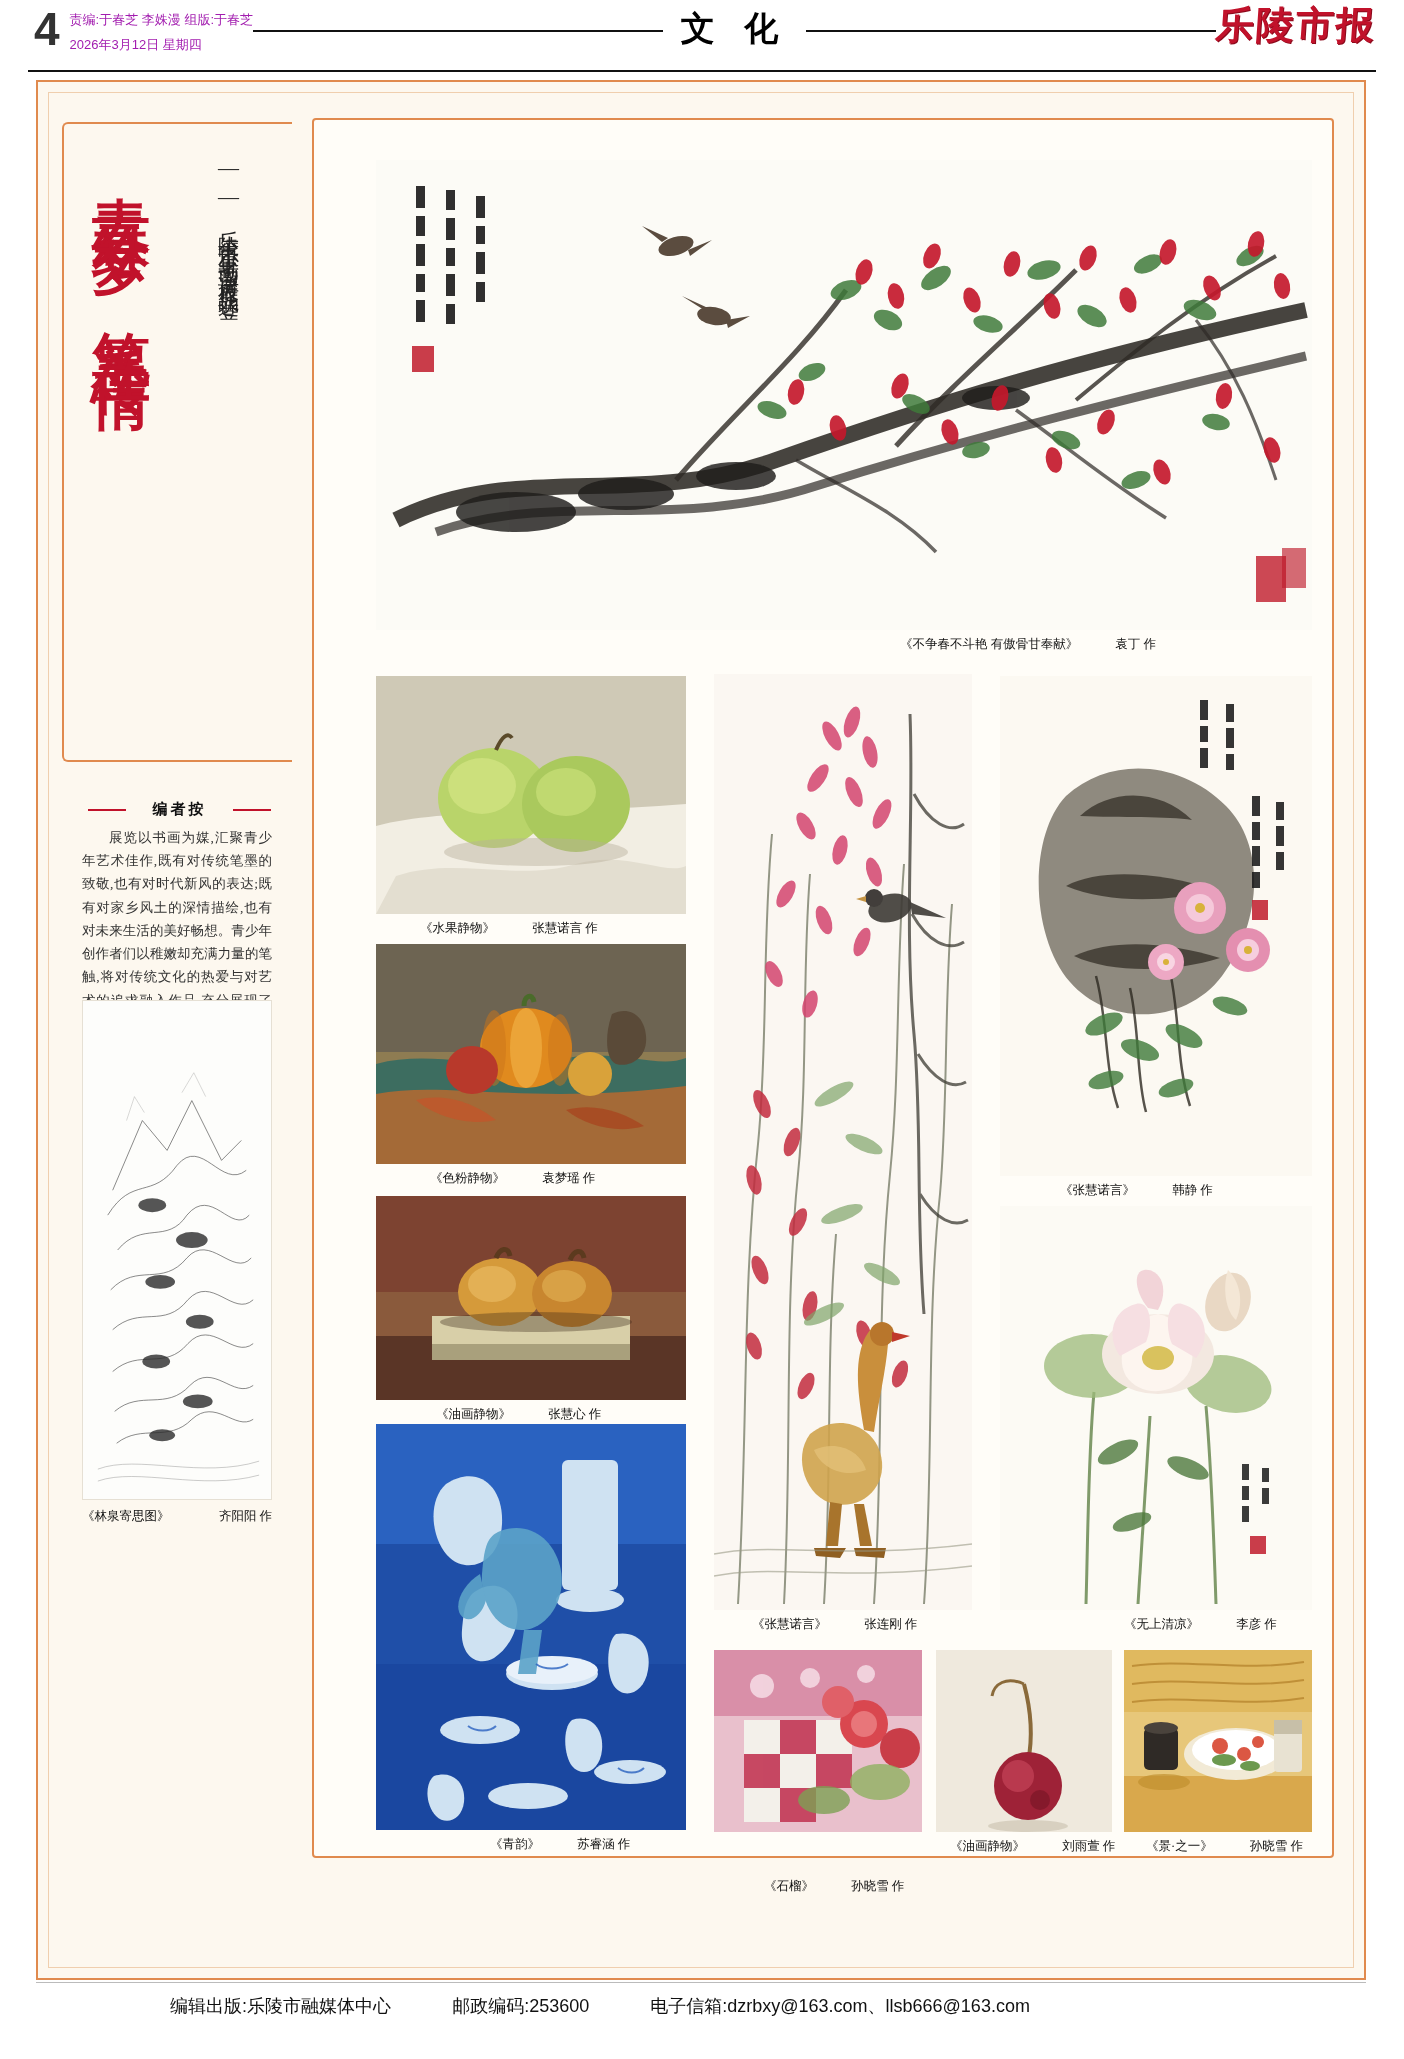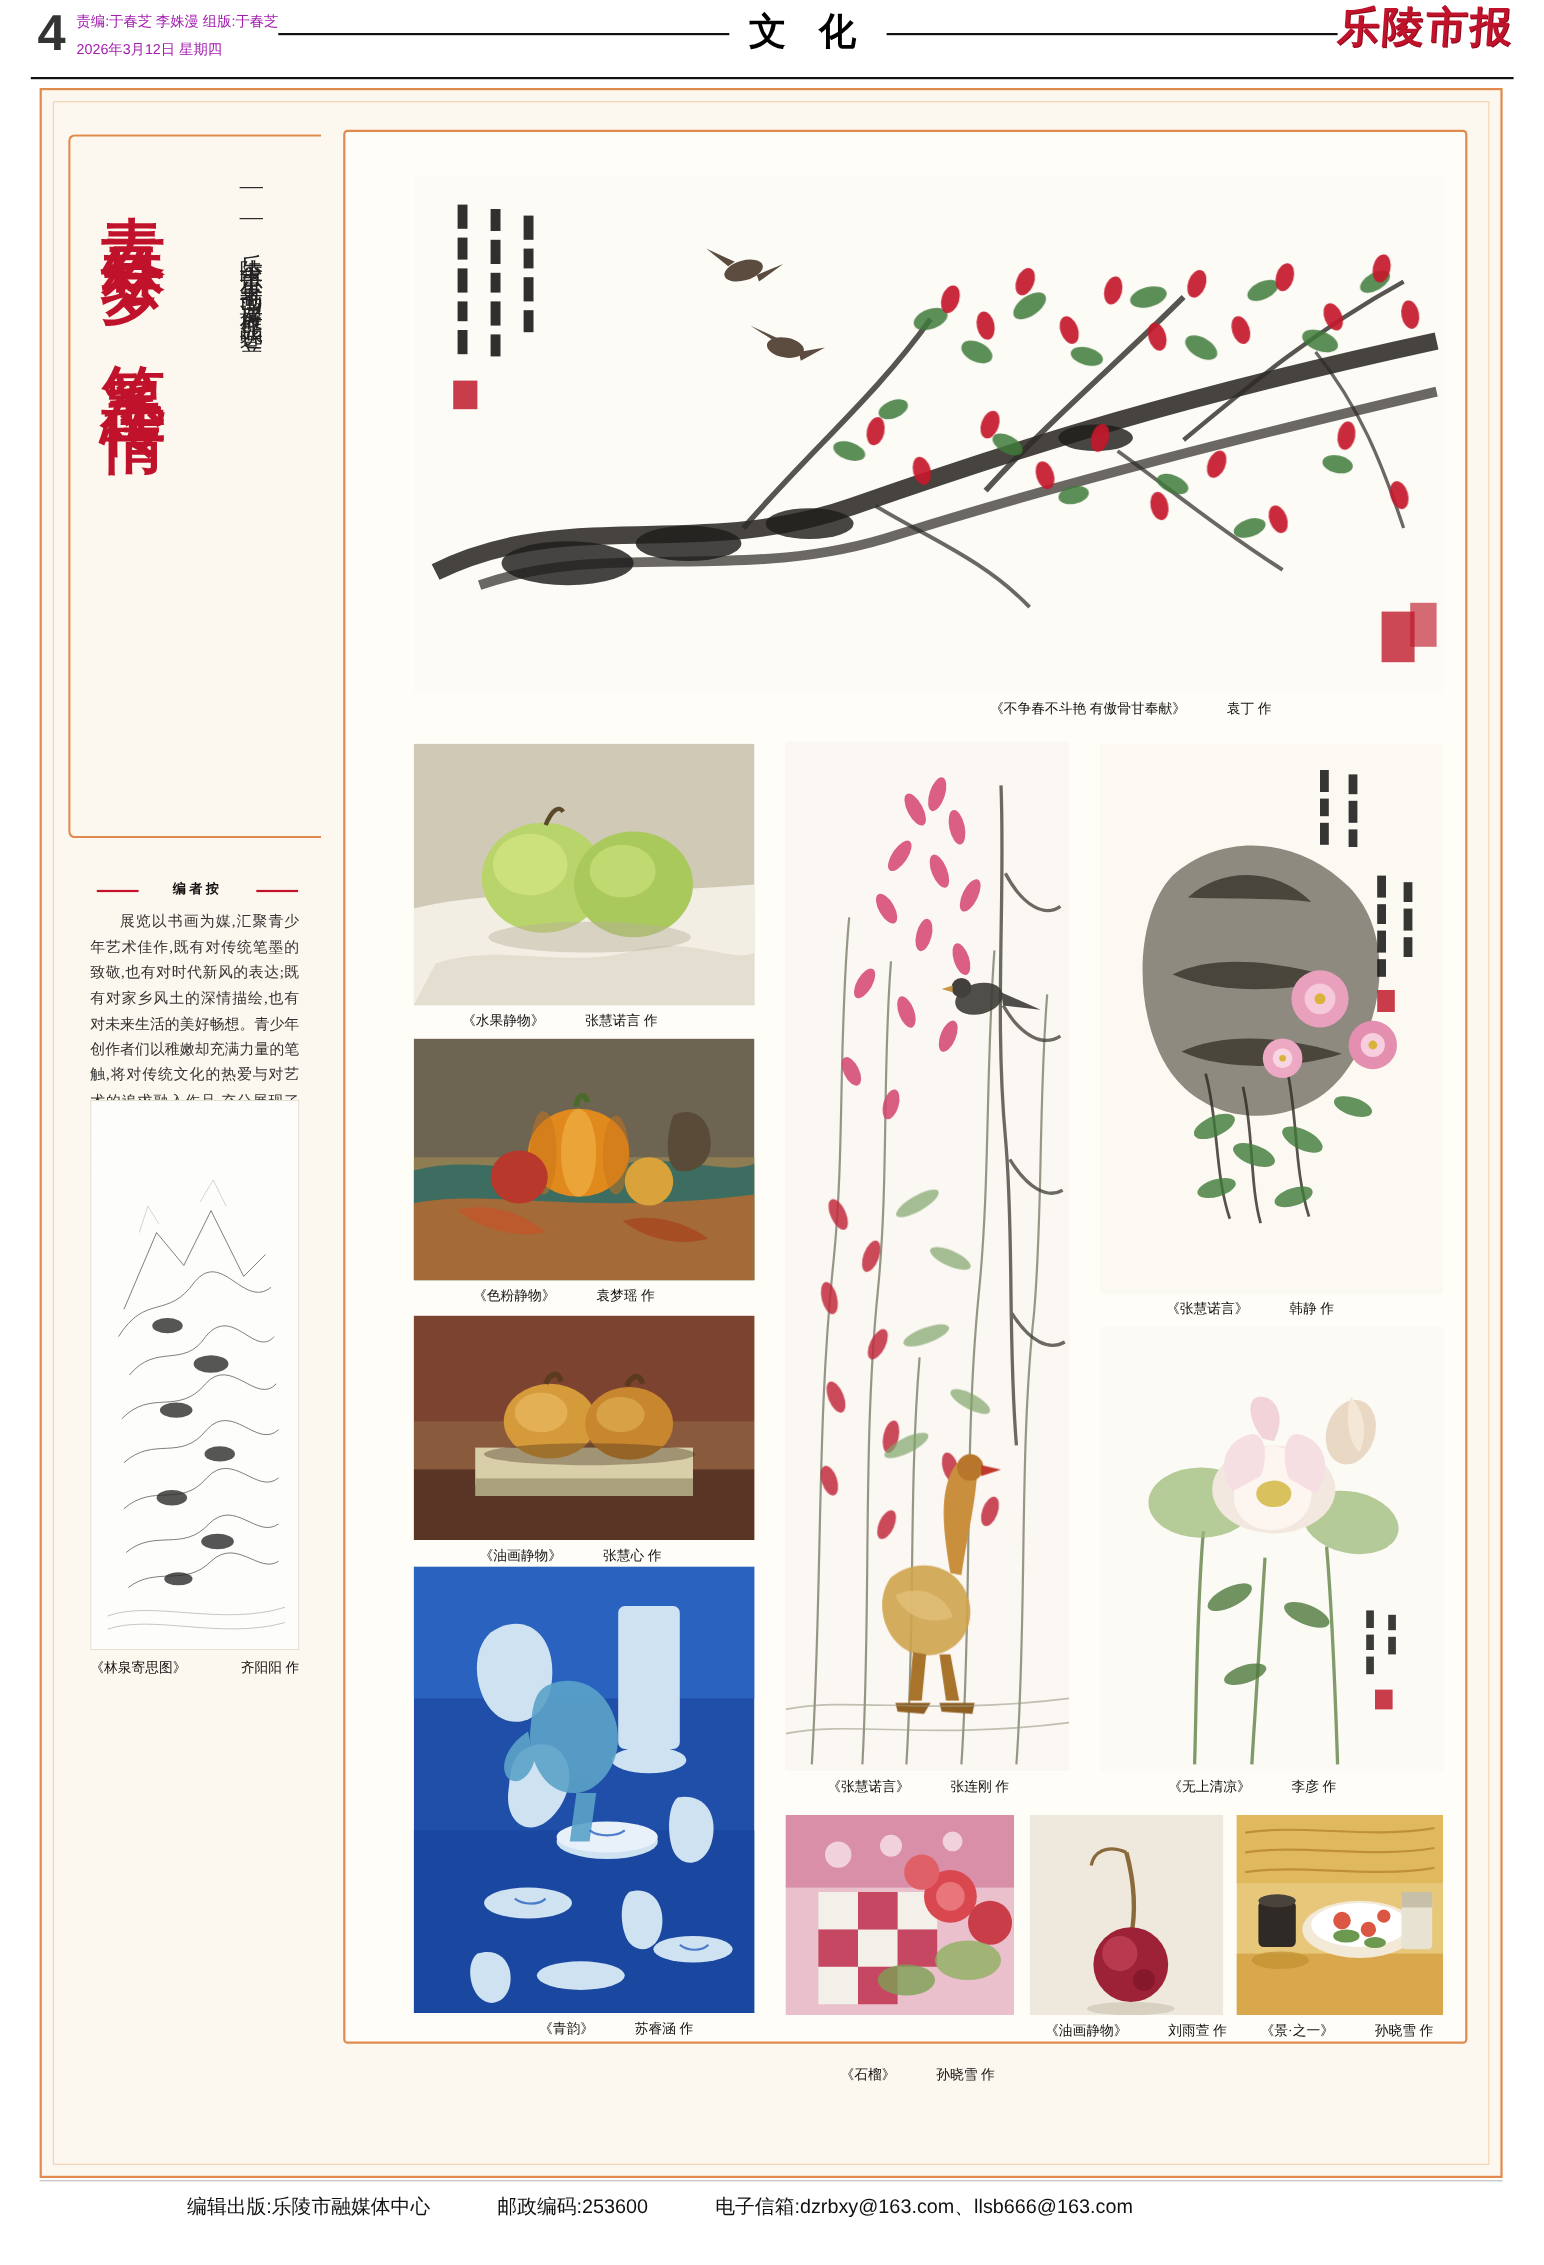--- a/index.html
+++ b/index.html
@@ -80,21 +80,21 @@
   .subhead {
     position:absolute; left:150px; top:46px;
     writing-mode:vertical-rl; text-orientation:upright;
     font-size:21px; color:#222; letter-spacing:5px;
     line-height:1.5; height:520px;
     font-family:"Liberation Serif", serif;
   }
 
   .editor-note-head {
     position:absolute; left:30px; top:690px; width:175px;
-    text-align:center; font-size:12px; letter-spacing:3px; color:#111;
+    text-align:center; font-size:15px; letter-spacing:3px; color:#111;
     font-weight:700;
   }
   .editor-note-head:before, .editor-note-head:after {
     content:""; position:absolute; top:9px; width:38px; height:2px; background:#c1122b;
   }
   .editor-note-head:before { left:-4px; }
   .editor-note-head:after { right:-4px; }
 
   .editor-body {
     position:absolute; left:20px; top:716px; width:190px;
@@ -584,21 +584,21 @@
     <g fill="#1a1a1a" opacity="0.85">
       <rect x="242" y="258" width="7" height="16"></rect>
         <rect x="242" y="280" width="7" height="14"></rect>
       <rect x="242" y="300" width="7" height="16"></rect>
       <rect x="262" y="262" width="7" height="14"></rect>
         <rect x="262" y="282" width="7" height="16"></rect>
     </g>
     <rect x="250" y="330" width="16" height="18" fill="#bf1b2c" opacity="0.85"></rect>
   </svg>
 </div>
-<div class="cap" style="left:1062px; top:1616px;">
+<div class="cap" style="left:1124px; top:1616px;">
   <span class="t">《无上清凉》</span>
   <span class="a">李彦 作</span>
 </div>
 
 <div class="artwork" style="left:714px; top:1650px; width:208px; height:182px;">
   <svg class="wash" viewBox="0 0 208 182" preserveAspectRatio="none">
     <rect width="208" height="182" fill="#e9c0cc"></rect>
     <rect x="0" y="0" width="208" height="66" fill="#d98fa8"></rect>
     <g fill="#f3f0ea">
       <path d="M30 70 L66 70 L66 104 L30 104 Z"></path>

